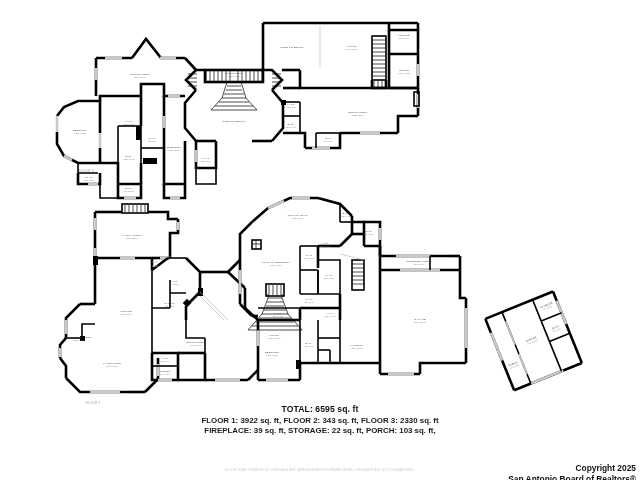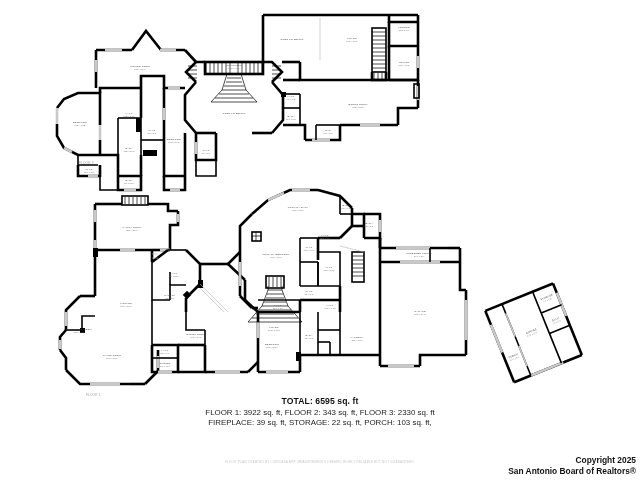--- a/index.html
+++ b/index.html
@@ -1,36 +1,36 @@
 <!DOCTYPE html>
 <html><head>
 <meta charset="utf-8">
 <title>Floor Plan</title>
 <style>
   html,body{margin:0;padding:0;background:#ffffff;}
   body{
     width:640px;height:480px;overflow:hidden;position:relative;
     font-family:"Liberation Sans", sans-serif;color:#1a1a1a;
   }
-  #sheet{position:absolute;left:0;top:0;width:640px;height:420px;background:#fff;}
+  #sheet{position:absolute;left:0;top:8px;width:640px;height:420px;background:#fff;}
 
   
   .plan-svg{position:absolute;left:0;top:0;width:640px;height:480px;}
 
   
   .summary{
     position:absolute;left:0;top:396px;width:640px;
     text-align:center;line-height:10.6px;
   }
   .summary .total{
     font-size:8.6px;font-weight:bold;letter-spacing:.1px;color:#111;
     margin-bottom:1px;
   }
   .summary .line{
-    font-size:7.9px;font-weight:normal;color:#1b1b1b;letter-spacing:0px;
+    font-size:7.9px;font-weight:bold;color:#1b1b1b;letter-spacing:0px;
     white-space:nowrap;
   }
   .disclaimer{
     position:absolute;left:0;top:460px;width:640px;text-align:center;
     font-size:3.1px;color:#c8c8c8;letter-spacing:.22px;
   }
   .copyright{
     position:absolute;right:4px;top:455px;width:300px;text-align:right;
     font-size:8.4px;font-weight:bold;color:#111;line-height:11px;
   }

